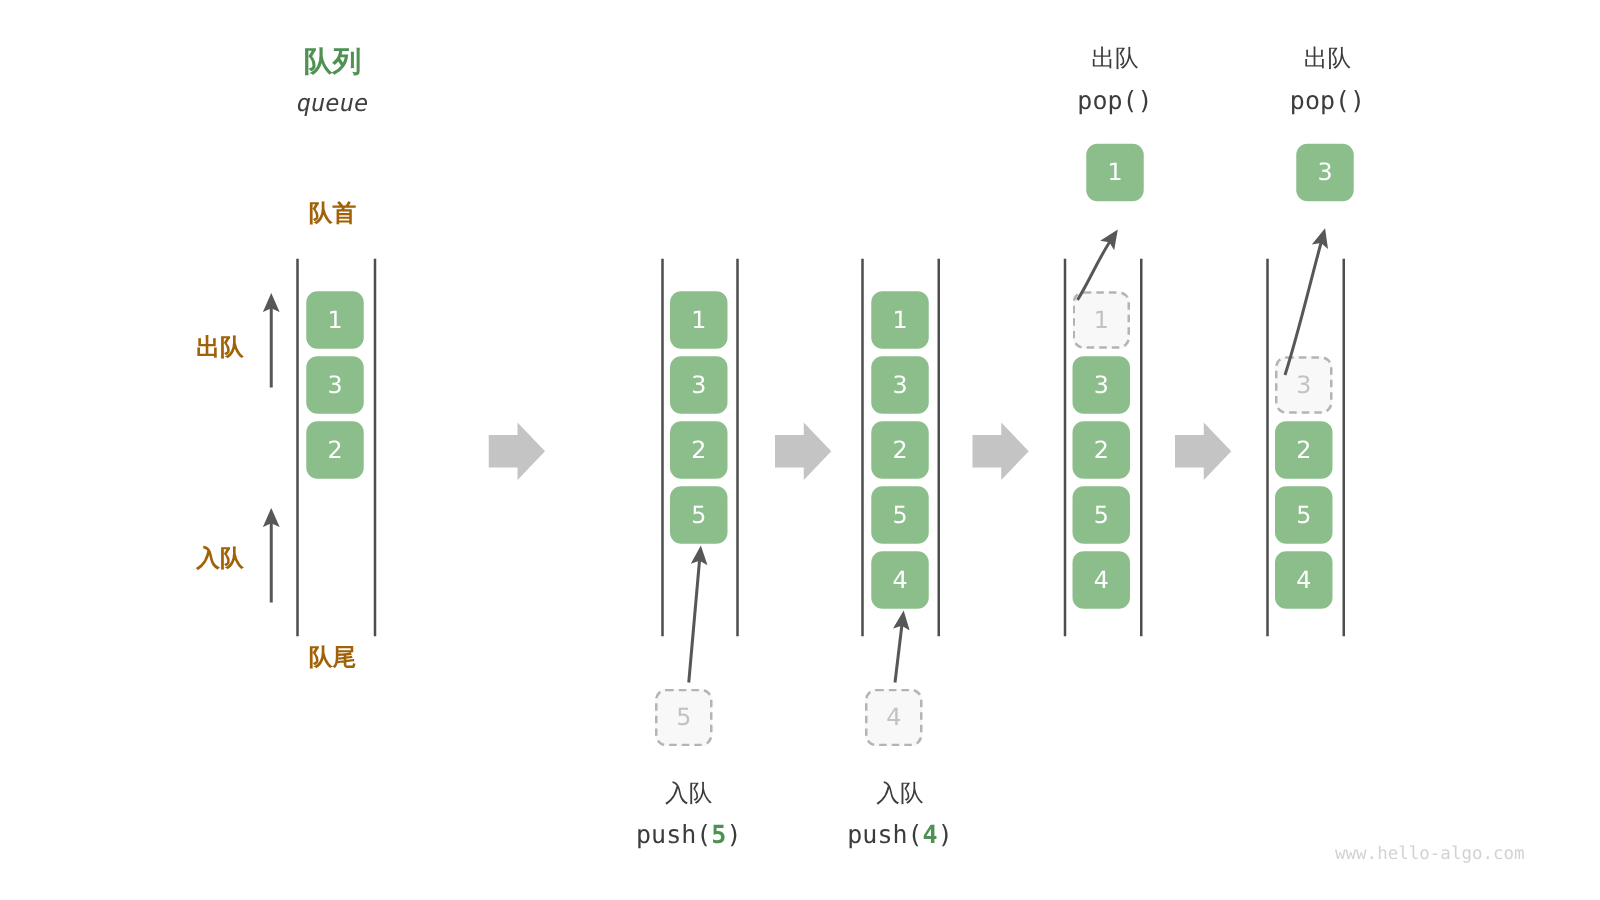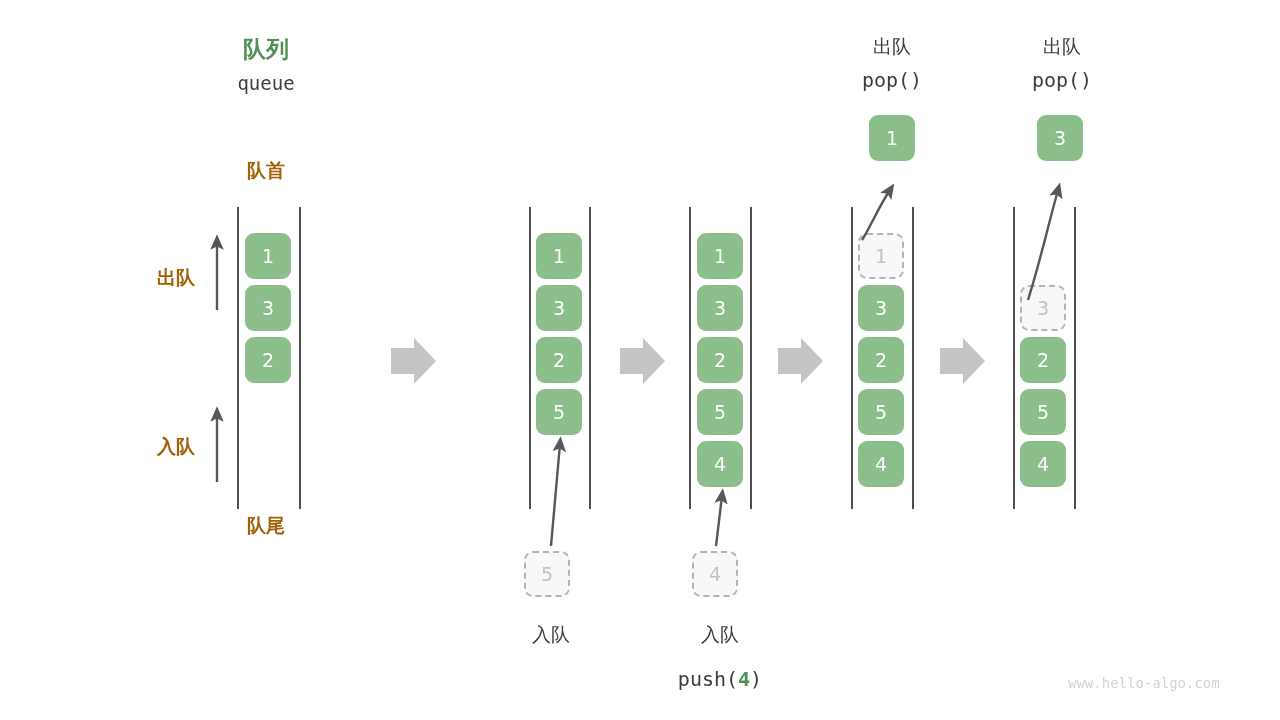--- a/index.html
+++ b/index.html
@@ -28,20 +28,21 @@
     text-align: center;
     white-space: nowrap;
   }
   .title-en {
     font-family: "DejaVu Sans Mono", "Liberation Mono", monospace;
     font-size: 19px;
     font-weight: 400;
     color: #3f3f3f;
     text-align: center;
     white-space: nowrap;
+    font-style: italic;
   }
   .label-cn {
     font-family: "DejaVu Sans", "Liberation Sans", sans-serif;
     font-size: 19px;
     font-weight: 700;
     color: #a16207;
     text-align: center;
     white-space: nowrap;
   }
   .op-cn {
@@ -129,34 +130,37 @@
   <div class="abs rail" style="left:589px; top:207px; height:302px;"></div>
 
   <div class="abs cell" style="left:536px; top:233px;">1</div>
   <div class="abs cell" style="left:536px; top:285px;">3</div>
   <div class="abs cell" style="left:536px; top:337px;">2</div>
   <div class="abs cell" style="left:536px; top:389px;">5</div>
 
   <div class="abs cell ghost" style="left:524px; top:551px;">5</div>
 
   <div class="abs op-cn" style="left:466px; top:622px; width:170px;">入队</div>
+  <div class="abs op-code" style="left:466px; top:655px; width:170px;">
+    <span>push(</span><span class="hl">5</span><span>)</span>
+  </div>
 
   <div class="abs rail" style="left:689px; top:207px; height:302px;"></div>
   <div class="abs rail" style="left:750px; top:207px; height:302px;"></div>
 
   <div class="abs cell" style="left:697px; top:233px;">1</div>
   <div class="abs cell" style="left:697px; top:285px;">3</div>
   <div class="abs cell" style="left:697px; top:337px;">2</div>
   <div class="abs cell" style="left:697px; top:389px;">5</div>
   <div class="abs cell" style="left:697px; top:441px;">4</div>
 
   <div class="abs cell ghost" style="left:692px; top:551px;">4</div>
 
   <div class="abs op-cn" style="left:635px; top:622px; width:170px;">入队</div>
-  <div class="abs op-code" style="left:635px; top:655px; width:170px;margin-top:12px;">
+  <div class="abs op-code" style="left:635px; top:655px; width:170px;">
     <span>push(</span><span class="hl">4</span><span>)</span>
   </div>
 
   <div class="abs rail" style="left:851px; top:207px; height:302px;"></div>
   <div class="abs rail" style="left:912px; top:207px; height:302px;"></div>
 
   <div class="abs cell ghost" style="left:858px; top:233px;">1</div>
   <div class="abs cell" style="left:858px; top:285px;">3</div>
   <div class="abs cell" style="left:858px; top:337px;">2</div>
   <div class="abs cell" style="left:858px; top:389px;">5</div>

